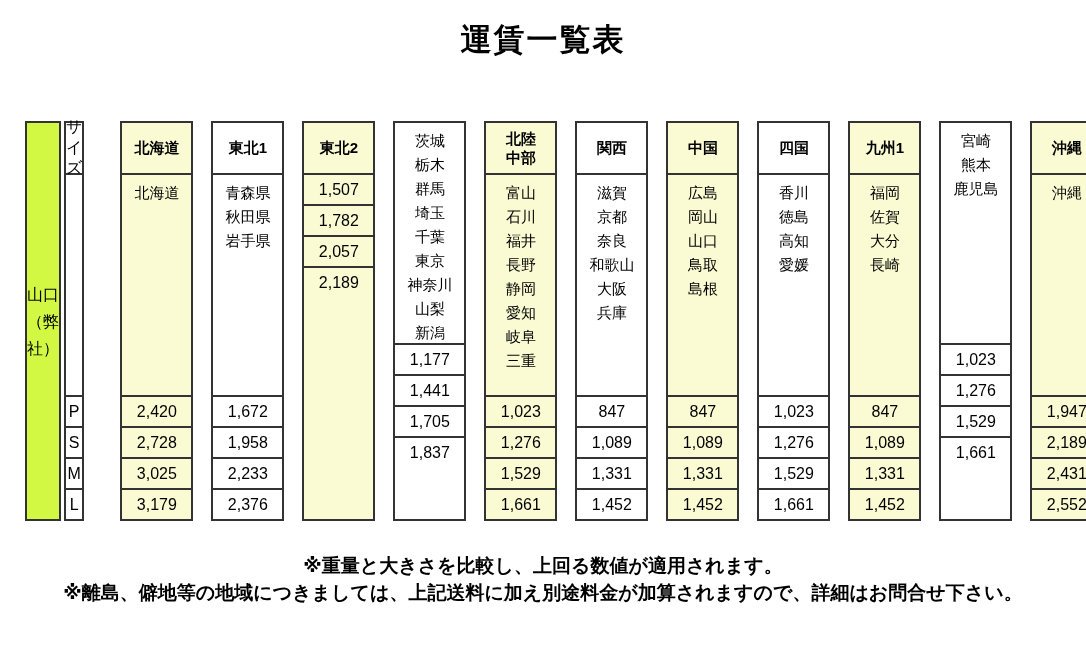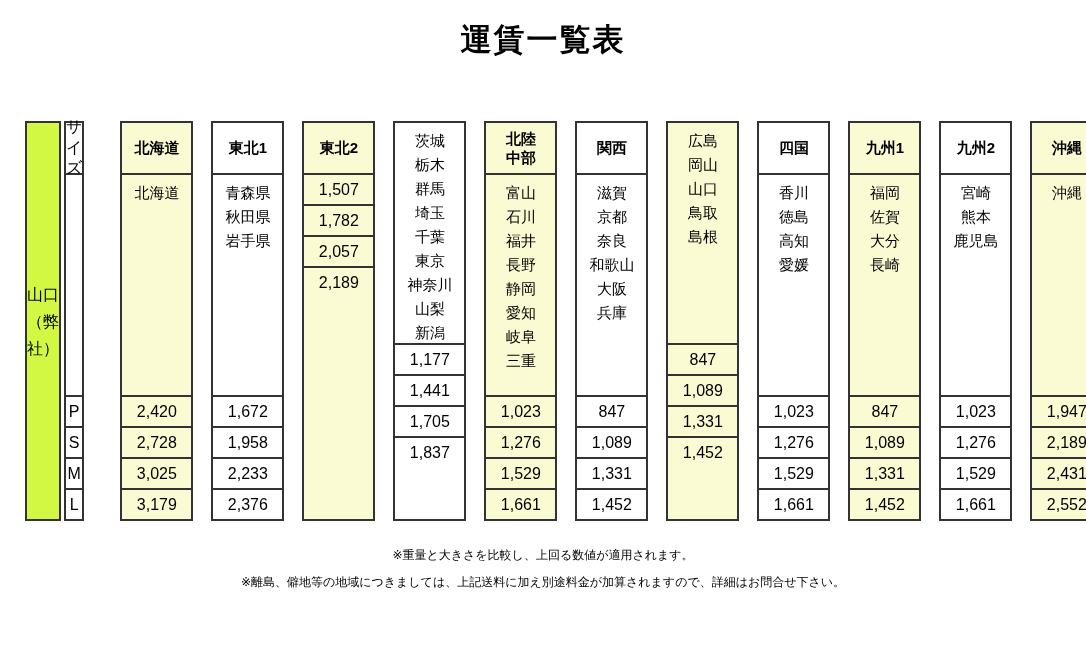--- a/index.html
+++ b/index.html
@@ -75,24 +75,24 @@
   .price{
     height:31px;
     border-bottom:2px solid var(--c-border);
     font-size:16px;
   }
   .price.last{
     height:29px;
     border-bottom:none;
   }
   .notes{
-    margin-top:21px;
-    text-align:center;
-    font-weight:normal;
-    font-size:12px;
+    margin-top:31px;
+    text-align:center;
+    font-weight:bold;
+    font-size:19px;
     line-height:27px;
   }
 </style>
 </head>
 <body>
 
 <div class="page-title">運賃一覧表</div>
 
 <div class="fare-table">
 
@@ -174,20 +174,21 @@
 奈良
 和歌山
 大阪
 兵庫</div>
     <div class="cell price">847</div>
     <div class="cell price">1,089</div>
     <div class="cell price">1,331</div>
     <div class="cell price last">1,452</div>
   </div>
       <div class="col region-col hl">
+    <div class="cell head">中国</div>
     <div class="cell pref">広島
 岡山
 山口
 鳥取
 島根</div>
     <div class="cell price">847</div>
     <div class="cell price">1,089</div>
     <div class="cell price">1,331</div>
     <div class="cell price last">1,452</div>
   </div>
@@ -207,21 +208,20 @@
     <div class="cell pref">福岡
 佐賀
 大分
 長崎</div>
     <div class="cell price">847</div>
     <div class="cell price">1,089</div>
     <div class="cell price">1,331</div>
     <div class="cell price last">1,452</div>
   </div>
       <div class="col region-col">
-    <div class="cell head">九州2</div>
     <div class="cell pref">宮崎
 熊本
 鹿児島</div>
     <div class="cell price">1,023</div>
     <div class="cell price">1,276</div>
     <div class="cell price">1,529</div>
     <div class="cell price last">1,661</div>
   </div>
       <div class="col region-col hl">
     <div class="cell head">沖縄</div>

